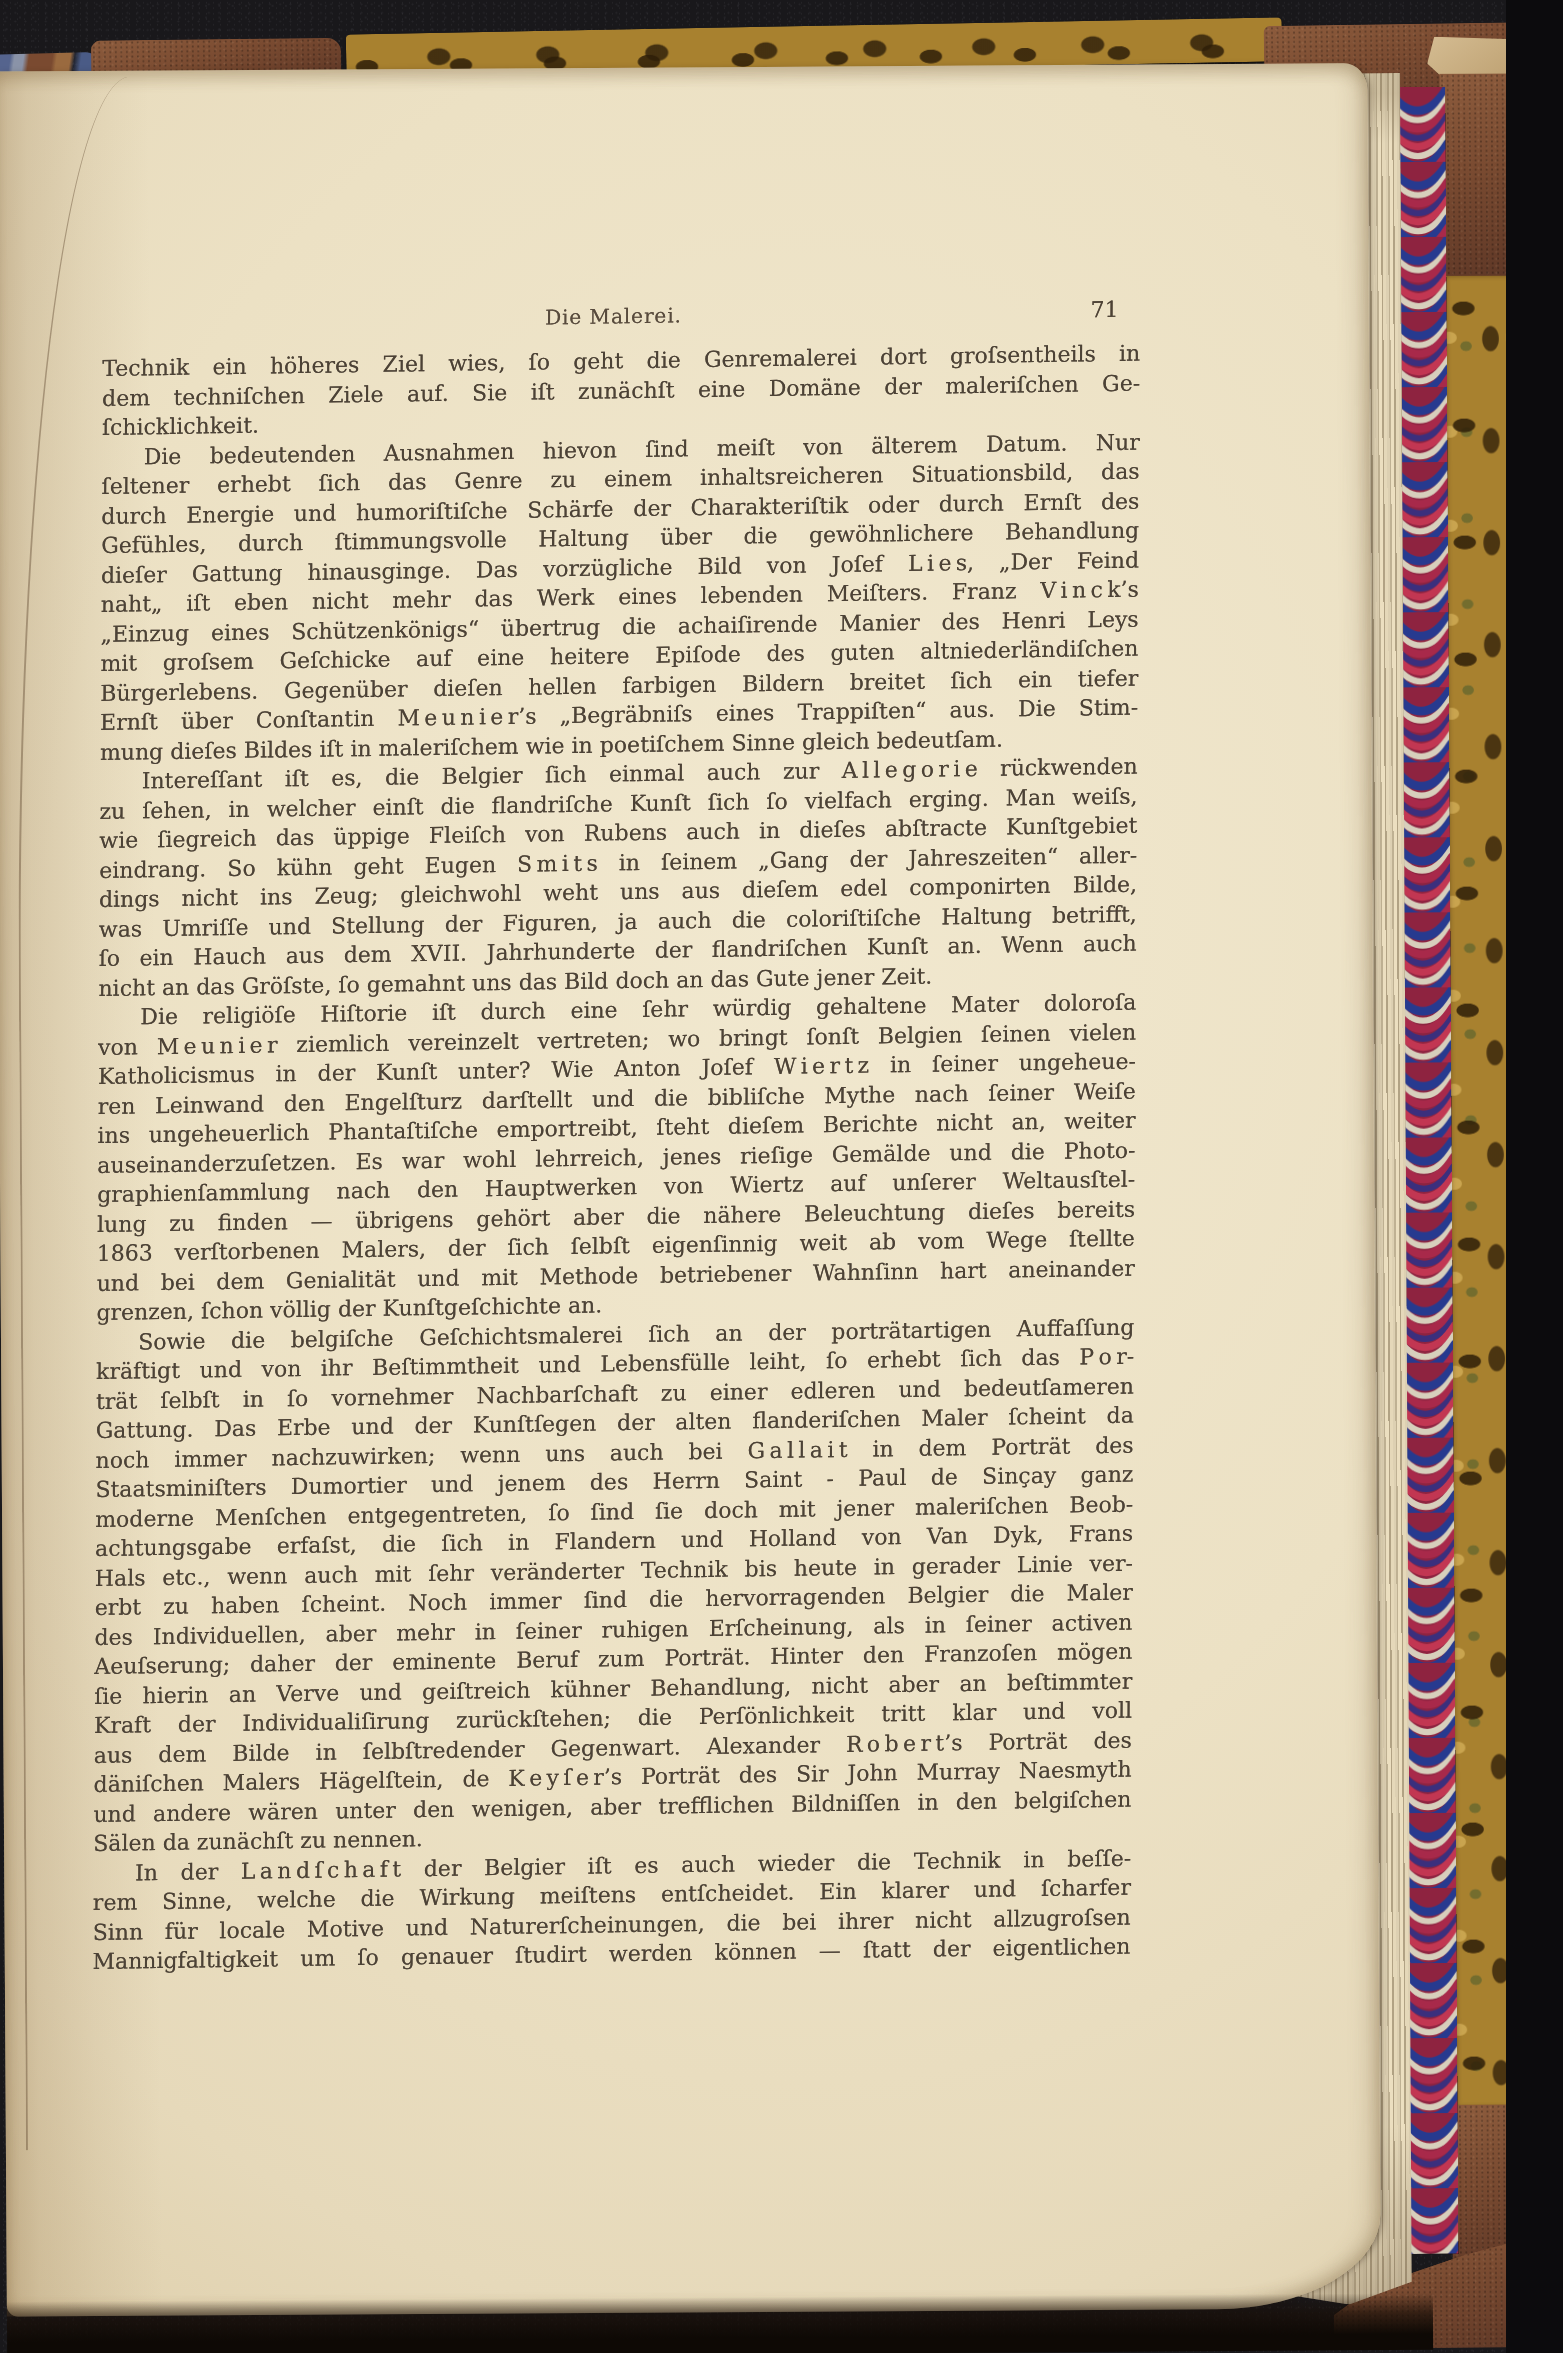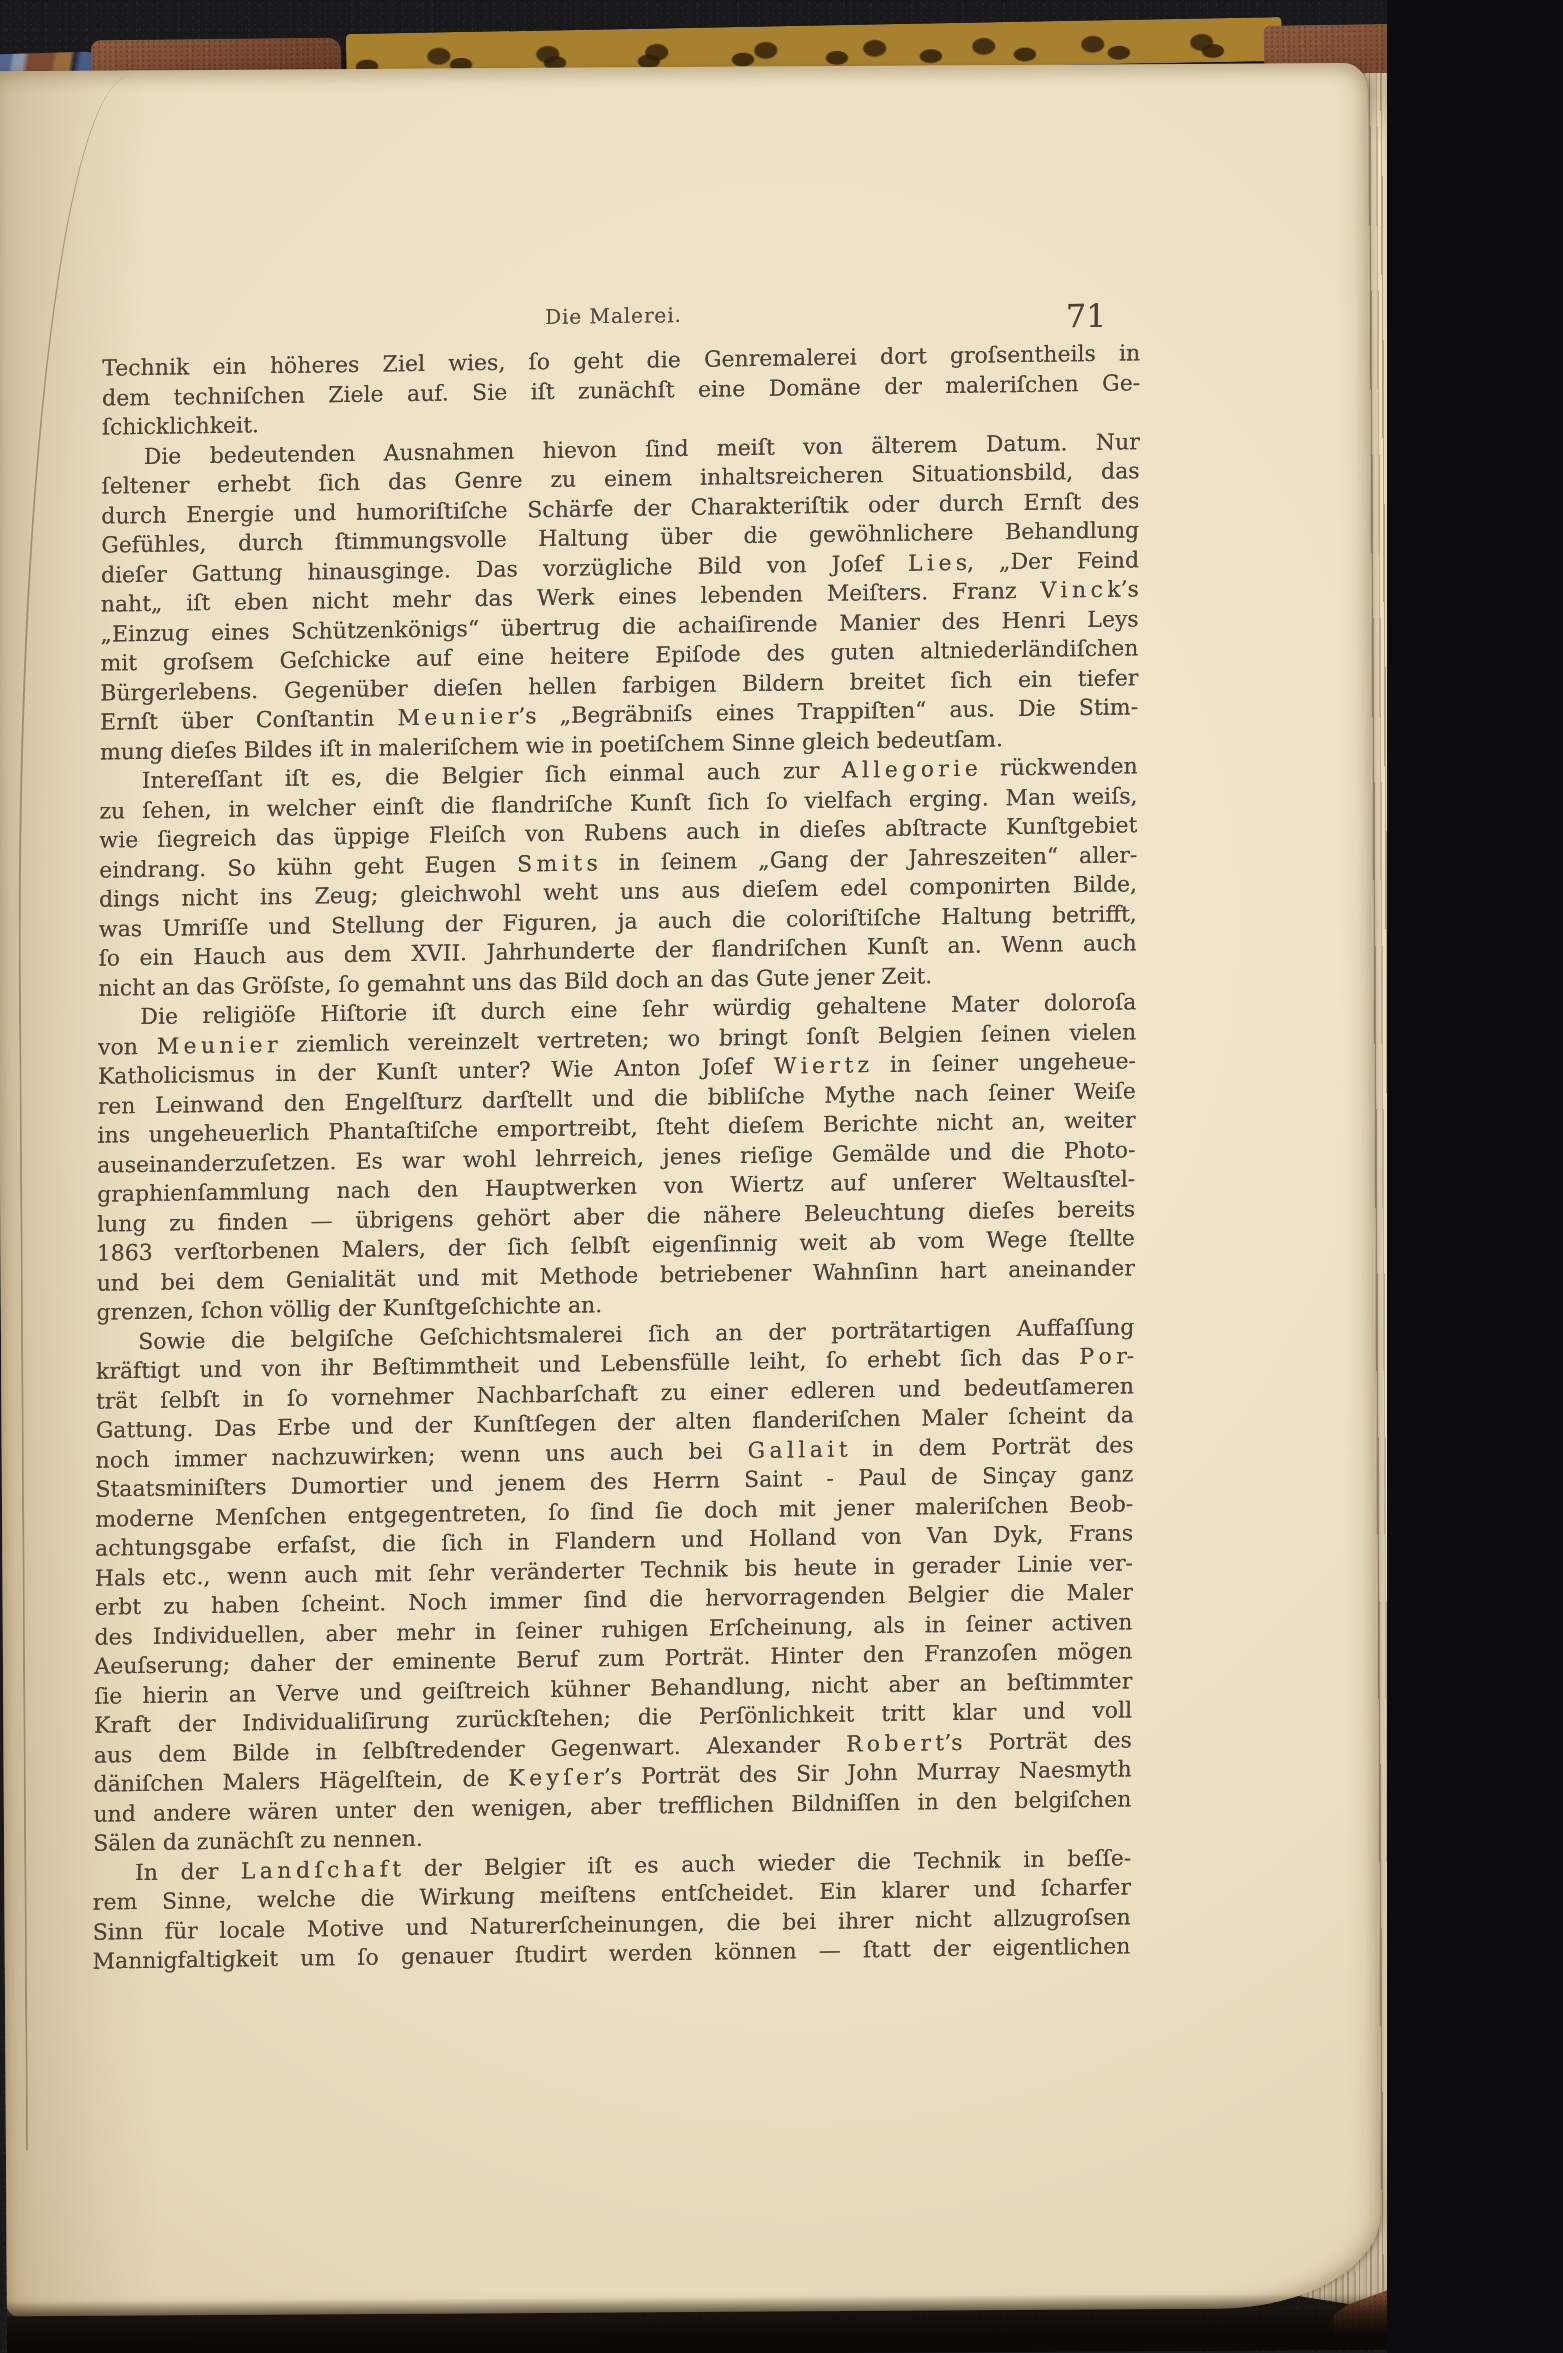--- a/index.html
+++ b/index.html
@@ -1,17 +1,17 @@
 <!DOCTYPE html>
 <html style="font-size:12.5px"><head>
 <meta charset="utf-8">
 <style>
   html,body{margin:0;padding:0;background:#0c0b0d;}
   .scene{
-    position:relative;width:1387px;height:2354px;overflow:hidden;
+    position:relative;width:1506px;height:2354px;overflow:hidden;
     background-color:#19181b;
     background-image:
       radial-gradient(circle, rgba(205,205,215,.06) 0 0.6px, transparent 0.9px),
       radial-gradient(circle, rgba(160,160,175,.09) 0 0.8px, transparent 1.1px),
       radial-gradient(circle, rgba(95,95,105,.14) 0 0.8px, transparent 1.3px);
     background-size:7px 5.5px,10.2px 8.6px,13.3px 11.7px;
     font-family:"DejaVu Serif","Liberation Serif",serif;
     text-decoration:underline;
   }
   .book{position:absolute;inset:0;transform:rotate(-0.35deg);transform-origin:50% 50%;}
@@ -79,21 +79,21 @@
   .gutter-shade{position:absolute;left:0;top:0;width:164px;height:100%;
     background:linear-gradient(90deg, rgba(139,108,66,.36) 0, rgba(139,108,66,.20) 33px, rgba(139,108,66,.09) 90px, rgba(139,108,66,0) 156px);}
   .crease{position:absolute;left:20.3px;top:6.3px;width:117px;height:2073px;
     border-left:2.3px solid rgba(92,70,45,.42);border-top-left-radius:117px 899px;}
 
   .page-body{position:absolute;left:108px;top:235px;width:1038px;
     transform:skewX(-0.7deg) skewY(-0.5deg);transform-origin:0 0;}
   .running-head{position:relative;height:39px;}
   .head-title{position:absolute;left:50%;top:6.3px;transform:translateX(-56%);
     font-size:20.3px;letter-spacing:0.8px;color:#584b3d;text-shadow:0 0 0.5px rgba(88,75,61,.7);}
-  .page-num{position:absolute;right:34px;top:6.3px;font-size:32px;color:#4d4235;text-shadow:0 0 0.5px rgba(77,66,53,.7);}
+  .page-num{position:absolute;right:22px;top:6.3px;font-size:22px;color:#4d4235;text-shadow:0 0 0.5px rgba(77,66,53,.7);}
   .text-block{margin-top:9.4px;font-size:22px;line-height:29.5px;color:#4c4236;
     text-shadow:0 0 0.5px rgba(76,66,54,.75);}
   .tl{text-align:justify;text-align-last:justify;}
   .tl.last{text-align-last:left;}
   .tl.indent{text-indent:42px;}
 
   .bottom-shadow{position:absolute;left:0;top:2297px;width:1426px;height:57px;
     background:linear-gradient(180deg, rgba(18,11,6,0) 0, rgba(24,14,7,.7) 20.3px, #0e0905 41px);}
 </style>
 </head>

